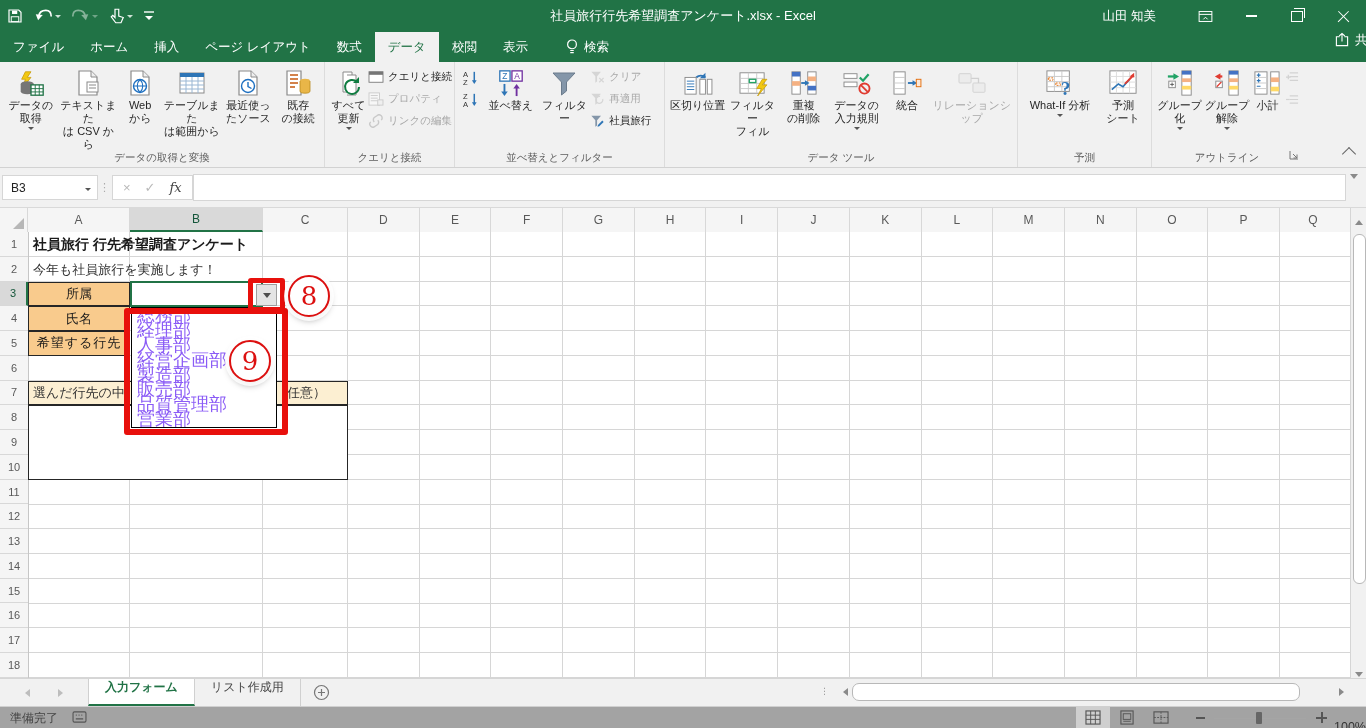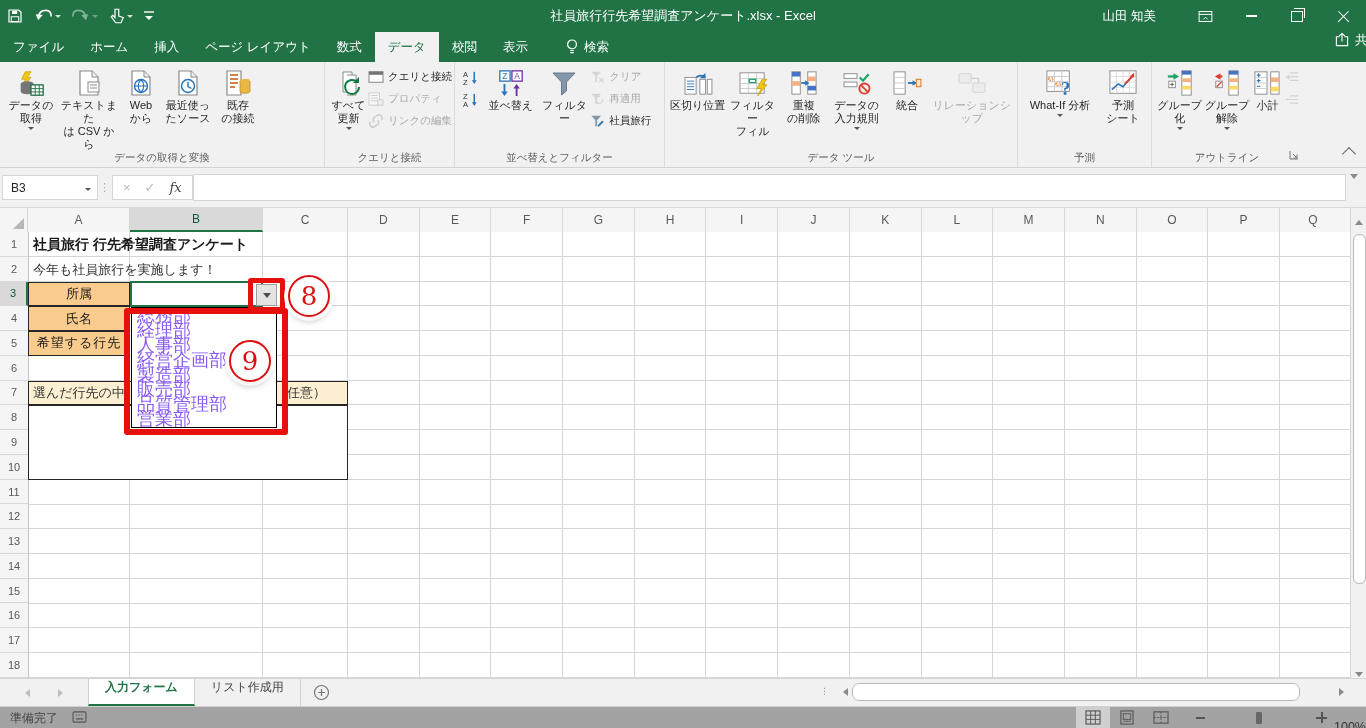--- a/index.html
+++ b/index.html
@@ -238,20 +238,29 @@
       <div class="rbL" style="width:42px">
         <span class="ric"><svg width="26" height="28" viewBox="0 0 26 28">
               <path d="M4 2 h12 l6 6 v18 H4 z" fill="#fff" stroke="#8a8a8a" stroke-width="1.2"></path>
               <path d="M16 2 v6 h6" fill="#eee" stroke="#8a8a8a"></path>
               <circle cx="13" cy="17" r="6.5" fill="#fff" stroke="#1d6fc0" stroke-width="1.4"></circle>
               <path d="M6.5 17 h13 M13 10.5 a9 9 0 0 1 0 13 M13 10.5 a9 9 0 0 0 0 13" fill="none" stroke="#1d6fc0" stroke-width="1.1"></path>
             </svg></span>
         <span>Web
 から</span>
       </div>
+      <div class="rbL" style="width:62px">
+        <span class="ric"><svg width="28" height="26" viewBox="0 0 28 26">
+              <rect x="2" y="3" width="24" height="20" fill="#fff" stroke="#8a8a8a"></rect>
+              <rect x="2" y="3" width="24" height="4" fill="#2e75b6"></rect>
+              <path d="M2 11 h24 M2 15 h24 M2 19 h24 M8 7 v16 M14 7 v16 M20 7 v16" stroke="#9ab7d4" stroke-width="1"></path>
+            </svg></span>
+        <span>テーブルまた
+は範囲から</span>
+      </div>
       <div class="rbL" style="width:52px">
         <span class="ric"><svg width="26" height="28" viewBox="0 0 26 28">
               <path d="M4 2 h12 l6 6 v18 H4 z" fill="#fff" stroke="#8a8a8a" stroke-width="1.2"></path>
               <path d="M16 2 v6 h6" fill="#eee" stroke="#8a8a8a"></path>
               <circle cx="13" cy="17" r="6.5" fill="#fff" stroke="#1d6fc0" stroke-width="1.4"></circle>
               <path d="M13 13 v4.5 l3.5 2" fill="none" stroke="#1d6fc0" stroke-width="1.4"></path>
             </svg></span>
         <span>最近使っ
 たソース</span>
       </div>

